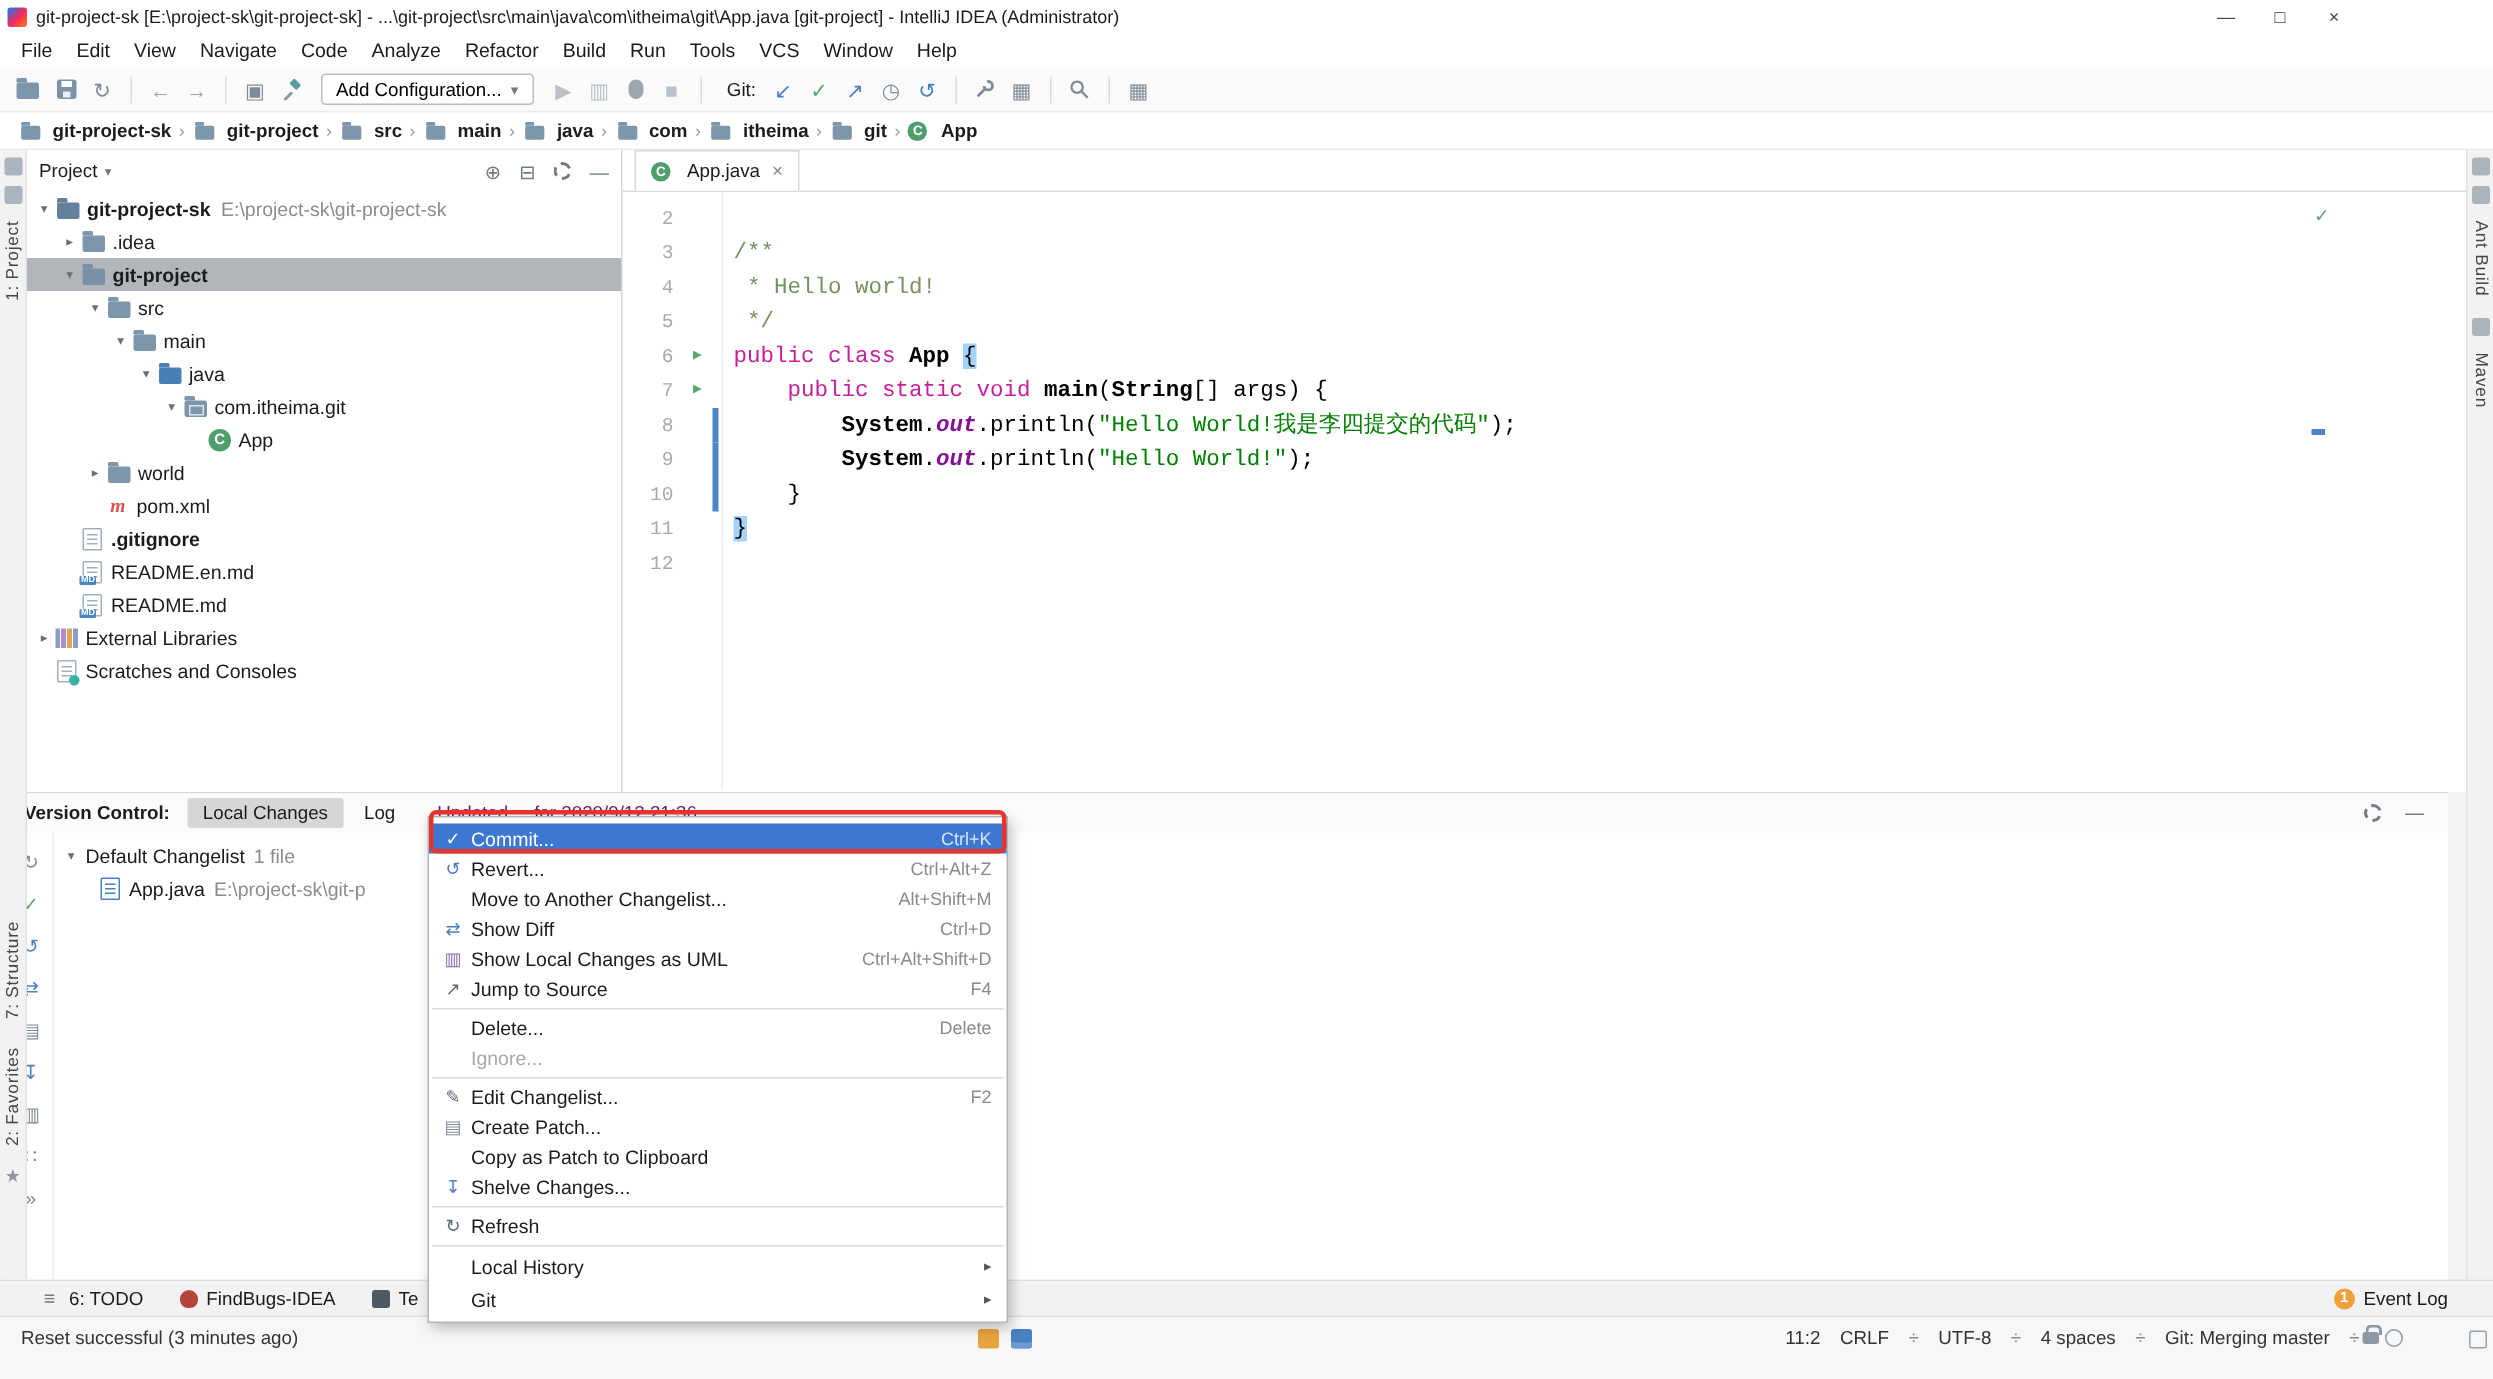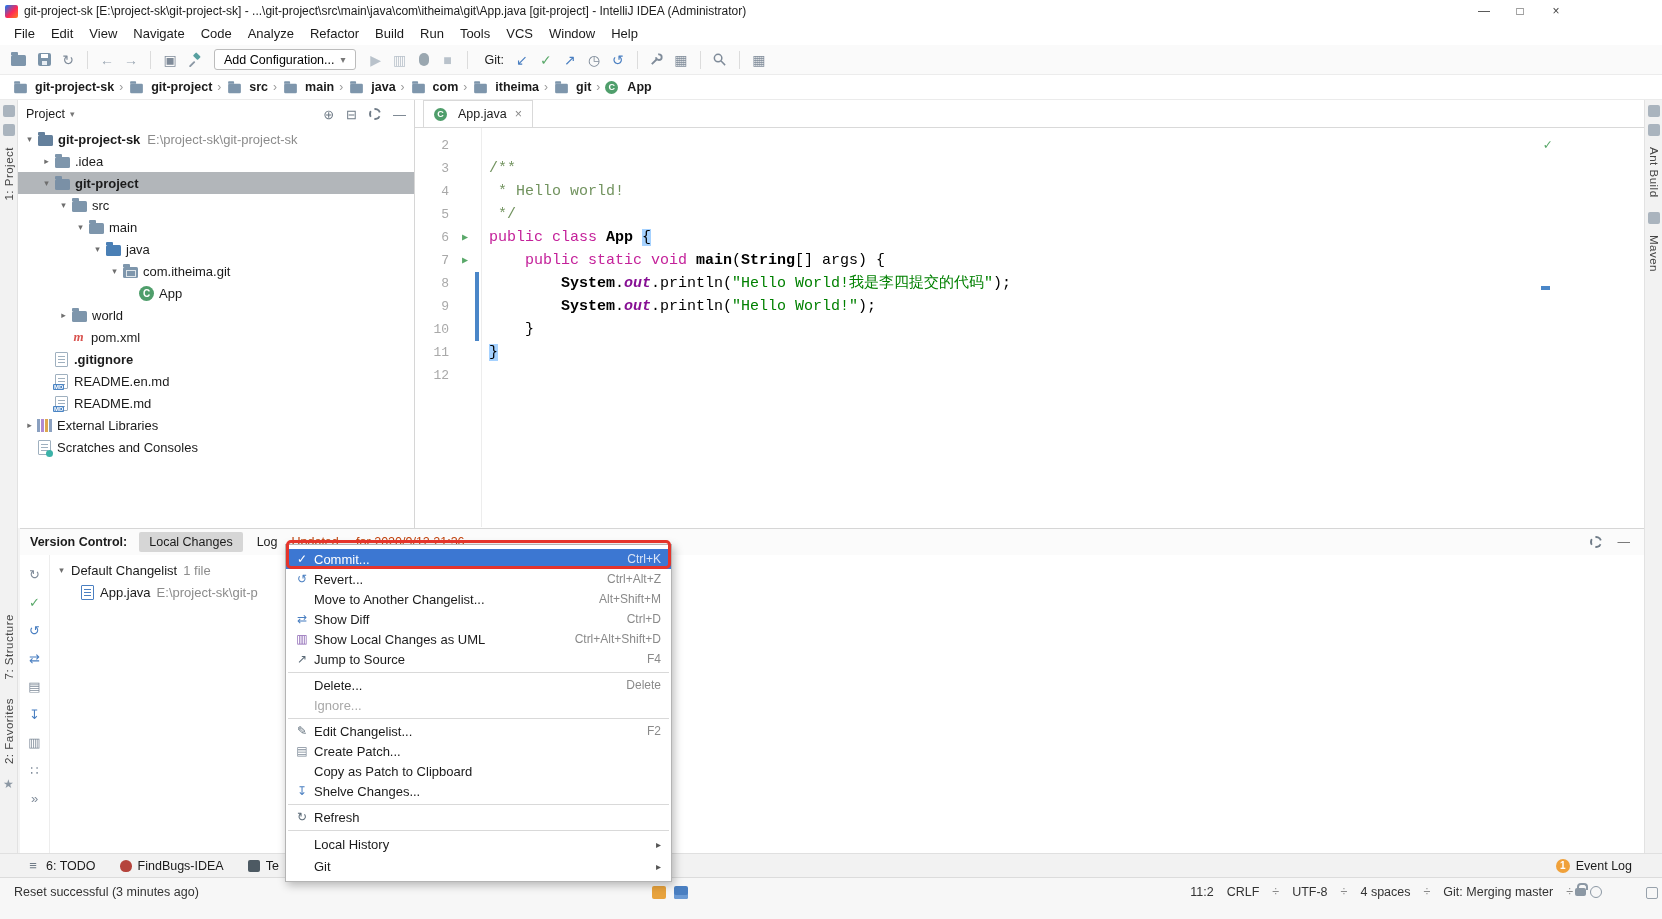--- a/index.html
+++ b/index.html
@@ -83,26 +83,26 @@
 .gbar{width:4px;flex:none;margin-right:2px}
 .gbar.on{background:var(--c-changed)}
 .ecode{white-space:pre;color:#000;padding-left:8px}
 .c-cm{color:var(--c-comment)}.c-kw{color:var(--c-keyword)}.c-cl{font-weight:bold}
 .c-mt{font-weight:bold}.c-fd{color:var(--c-field);font-style:italic;font-weight:bold}
 .c-st{color:var(--c-string)}.c-bh{background:var(--c-bracebg)}
 .einsp{position:absolute;right:92px;top:8px;color:var(--c-run);font-size:14px}
 .etick{position:absolute;right:94px;top:158px;width:9px;height:4px;background:var(--c-changed)}
 
 
-.vcpanel{position:absolute;left:20px;top:528px;width:1626px;height:325px;background:#fff;border-top:1px solid #d6d6d6;z-index:3}
+.vcpanel{position:absolute;left:6px;top:528px;width:1626px;height:325px;background:#fff;border-top:1px solid #d6d6d6;z-index:3}
 .vchead{height:26px;display:flex;align-items:center;padding-left:10px;font-size:12.5px;background:#fbfbfb}
 .vclabel{font-weight:bold;margin-right:12px}
 .vctab{padding:3px 10px;border-radius:2px;margin-right:4px}
 .vctab.active{background:#d6d6d6}
-.vcinfo{color:#c2410c;}
+.vcinfo{color:#701a75;margin-left:14px}
 .vchr{margin-left:auto;display:flex;align-items:center;gap:16px;margin-right:16px;color:#666}
 .vcbody{position:relative;height:298px}
 .vctools{position:absolute;left:0;top:0;bottom:0;width:30px;border-right:1px solid #ededed;display:flex;flex-direction:column;align-items:center;padding-top:8px}
 .vtool{width:22px;height:22px;margin-bottom:6px;display:flex;align-items:center;justify-content:center;font-size:13px}
 .vctree{position:absolute;left:34px;top:4px;font-size:13px}
 .vcrow1,.vcrow2{display:flex;align-items:center;height:22px}
 .vcrow2{padding-left:26px}
 .b{font-weight:normal}.dim{color:#8c8c8c;margin-left:6px}
 .vcrow1 .chev{margin-right:2px}
 

